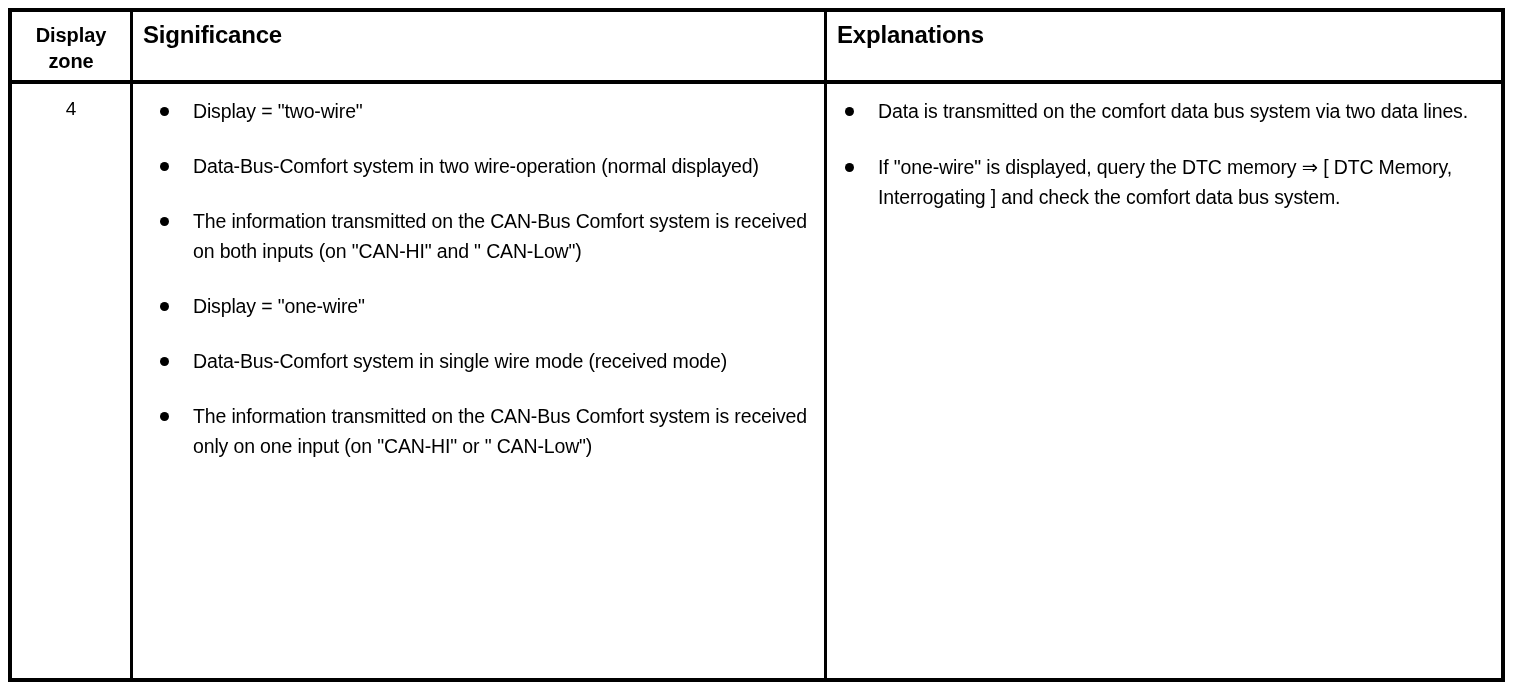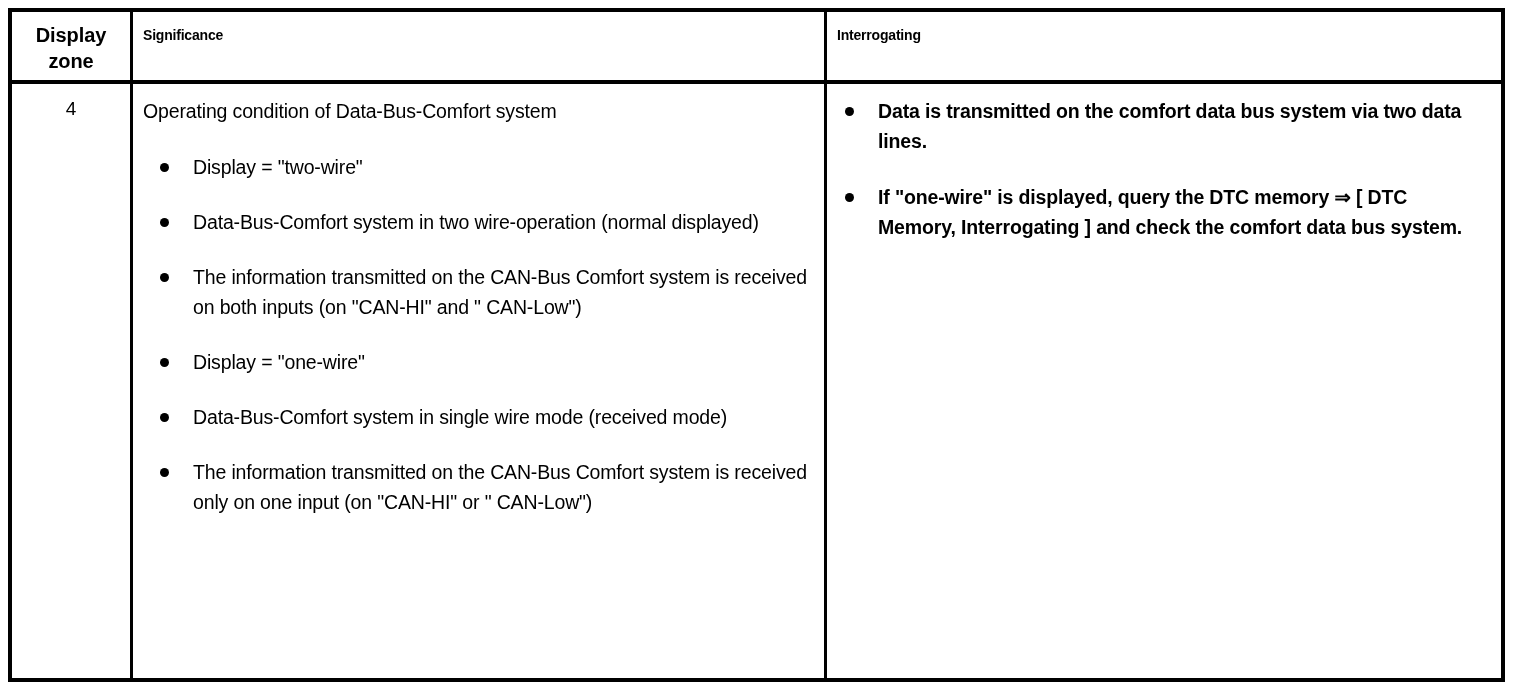--- a/index.html
+++ b/index.html
@@ -83,21 +83,21 @@
   .hdr-zone {
     font-size: 20px;
     font-weight: bold;
     line-height: 26px;
     text-align: center;
     padding: 10px 4px 0 4px;
     letter-spacing: -0.1px;
   }
 
   .hdr-text {
-    font-size: 14px;
+    font-size: 24px;
     font-weight: bold;
     line-height: 26px;
     padding: 10px 0 0 10px;
     letter-spacing: -0.2px;
   }
 
   
   .cell-zone-value {
     font-size: 19px;
     line-height: 26px;
@@ -107,21 +107,20 @@
 
   .cell-body {
     padding: 12px 14px 0 10px;
     font-size: 19.5px;
     line-height: 30px;
   }
 
   .cell-body.explanations {
     padding-left: 18px;
     padding-right: 22px;
-    font-weight: bold;
   }
 
   .lead-line {
     font-size: 19.5px;
     line-height: 30px;
     letter-spacing: -0.15px;
     margin: 0 0 26px 0;
   }
 
   ul.bullets {
@@ -179,35 +178,34 @@
       <div class="col-zone">
         <div class="hdr-zone" style="white-space: pre-line;">Display
 zone</div>
       </div>
 
       <div class="col-significance">
         <div class="hdr-text">Significance</div>
       </div>
 
       <div class="col-explanations">
-        <div class="hdr-text">Interrogating</div>
+        <div class="hdr-text">Explanations</div>
       </div>
 
     </div>
 
     <div class="row row-body">
 
       <div class="col-zone">
         <div class="cell-zone-value">4</div>
       </div>
 
       <div class="col-significance">
         <div class="cell-body">
 
-          <p class="lead-line">Operating condition of Data-Bus-Comfort system</p>
 
           <ul class="bullets">
             <li>
               <span class="bullet-dot"></span>
               <span class="bullet-text">Display = "two-wire"</span>
             </li>
             <li>
               <span class="bullet-dot"></span>
               <span class="bullet-text">Data-Bus-Comfort system in two wire-operation (normal displayed)</span>
             </li>

